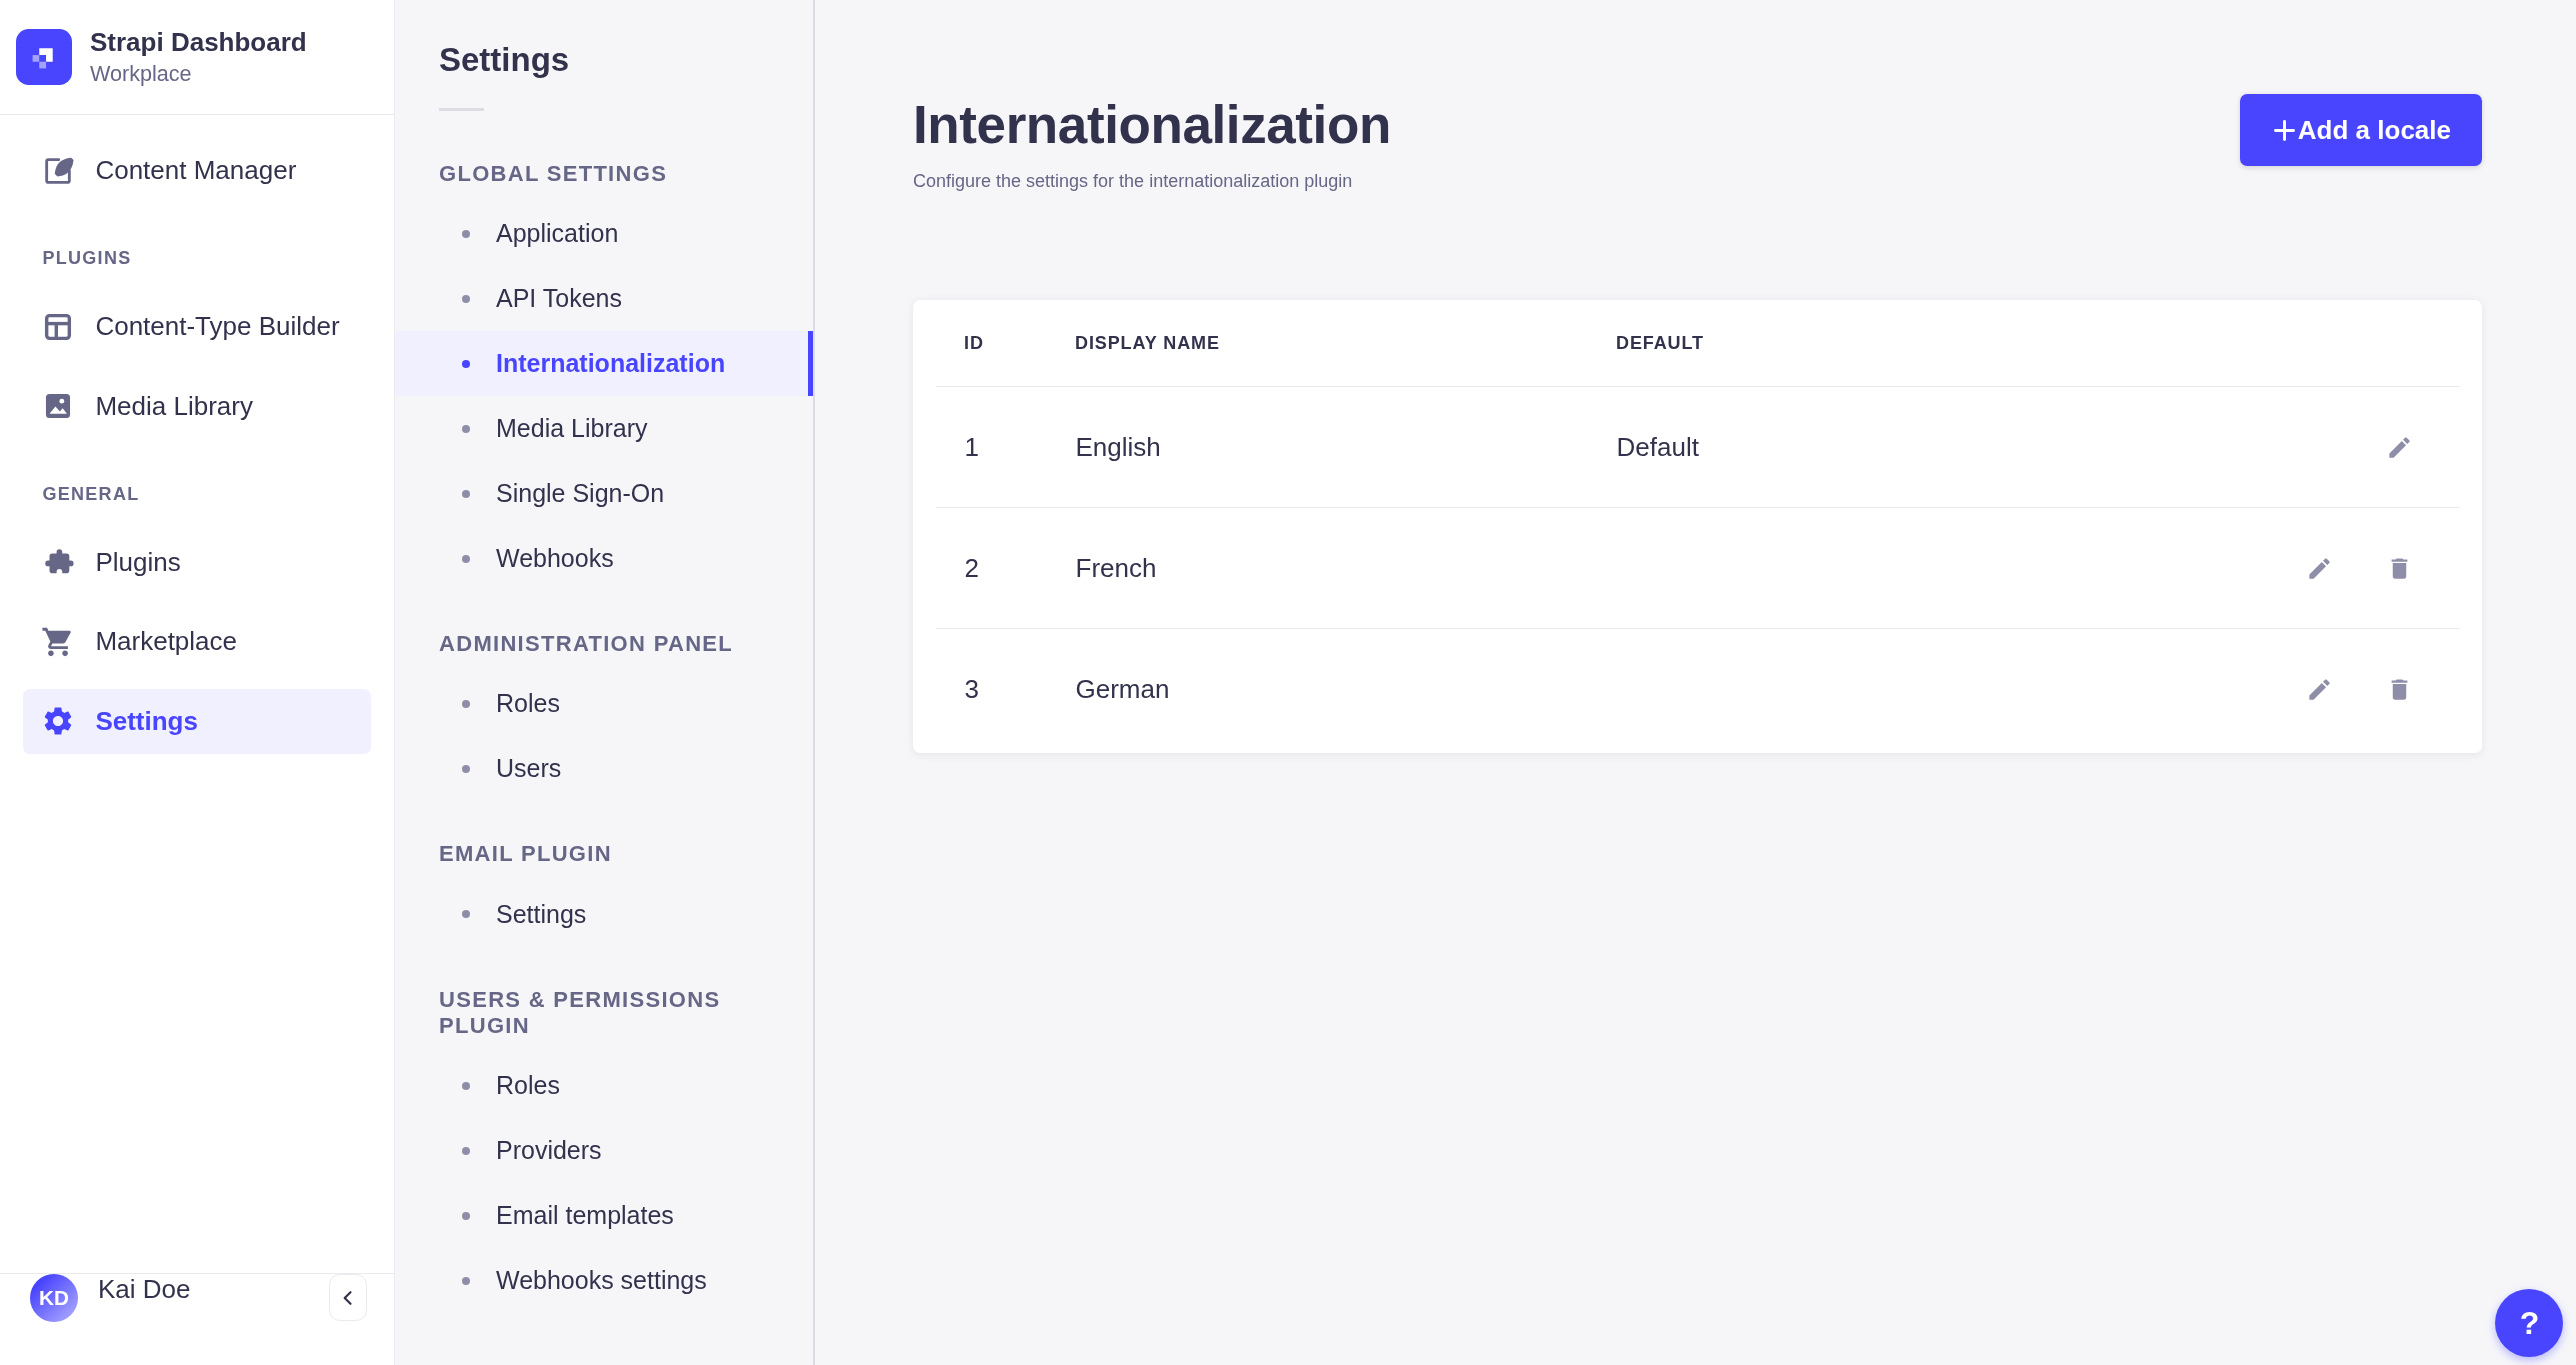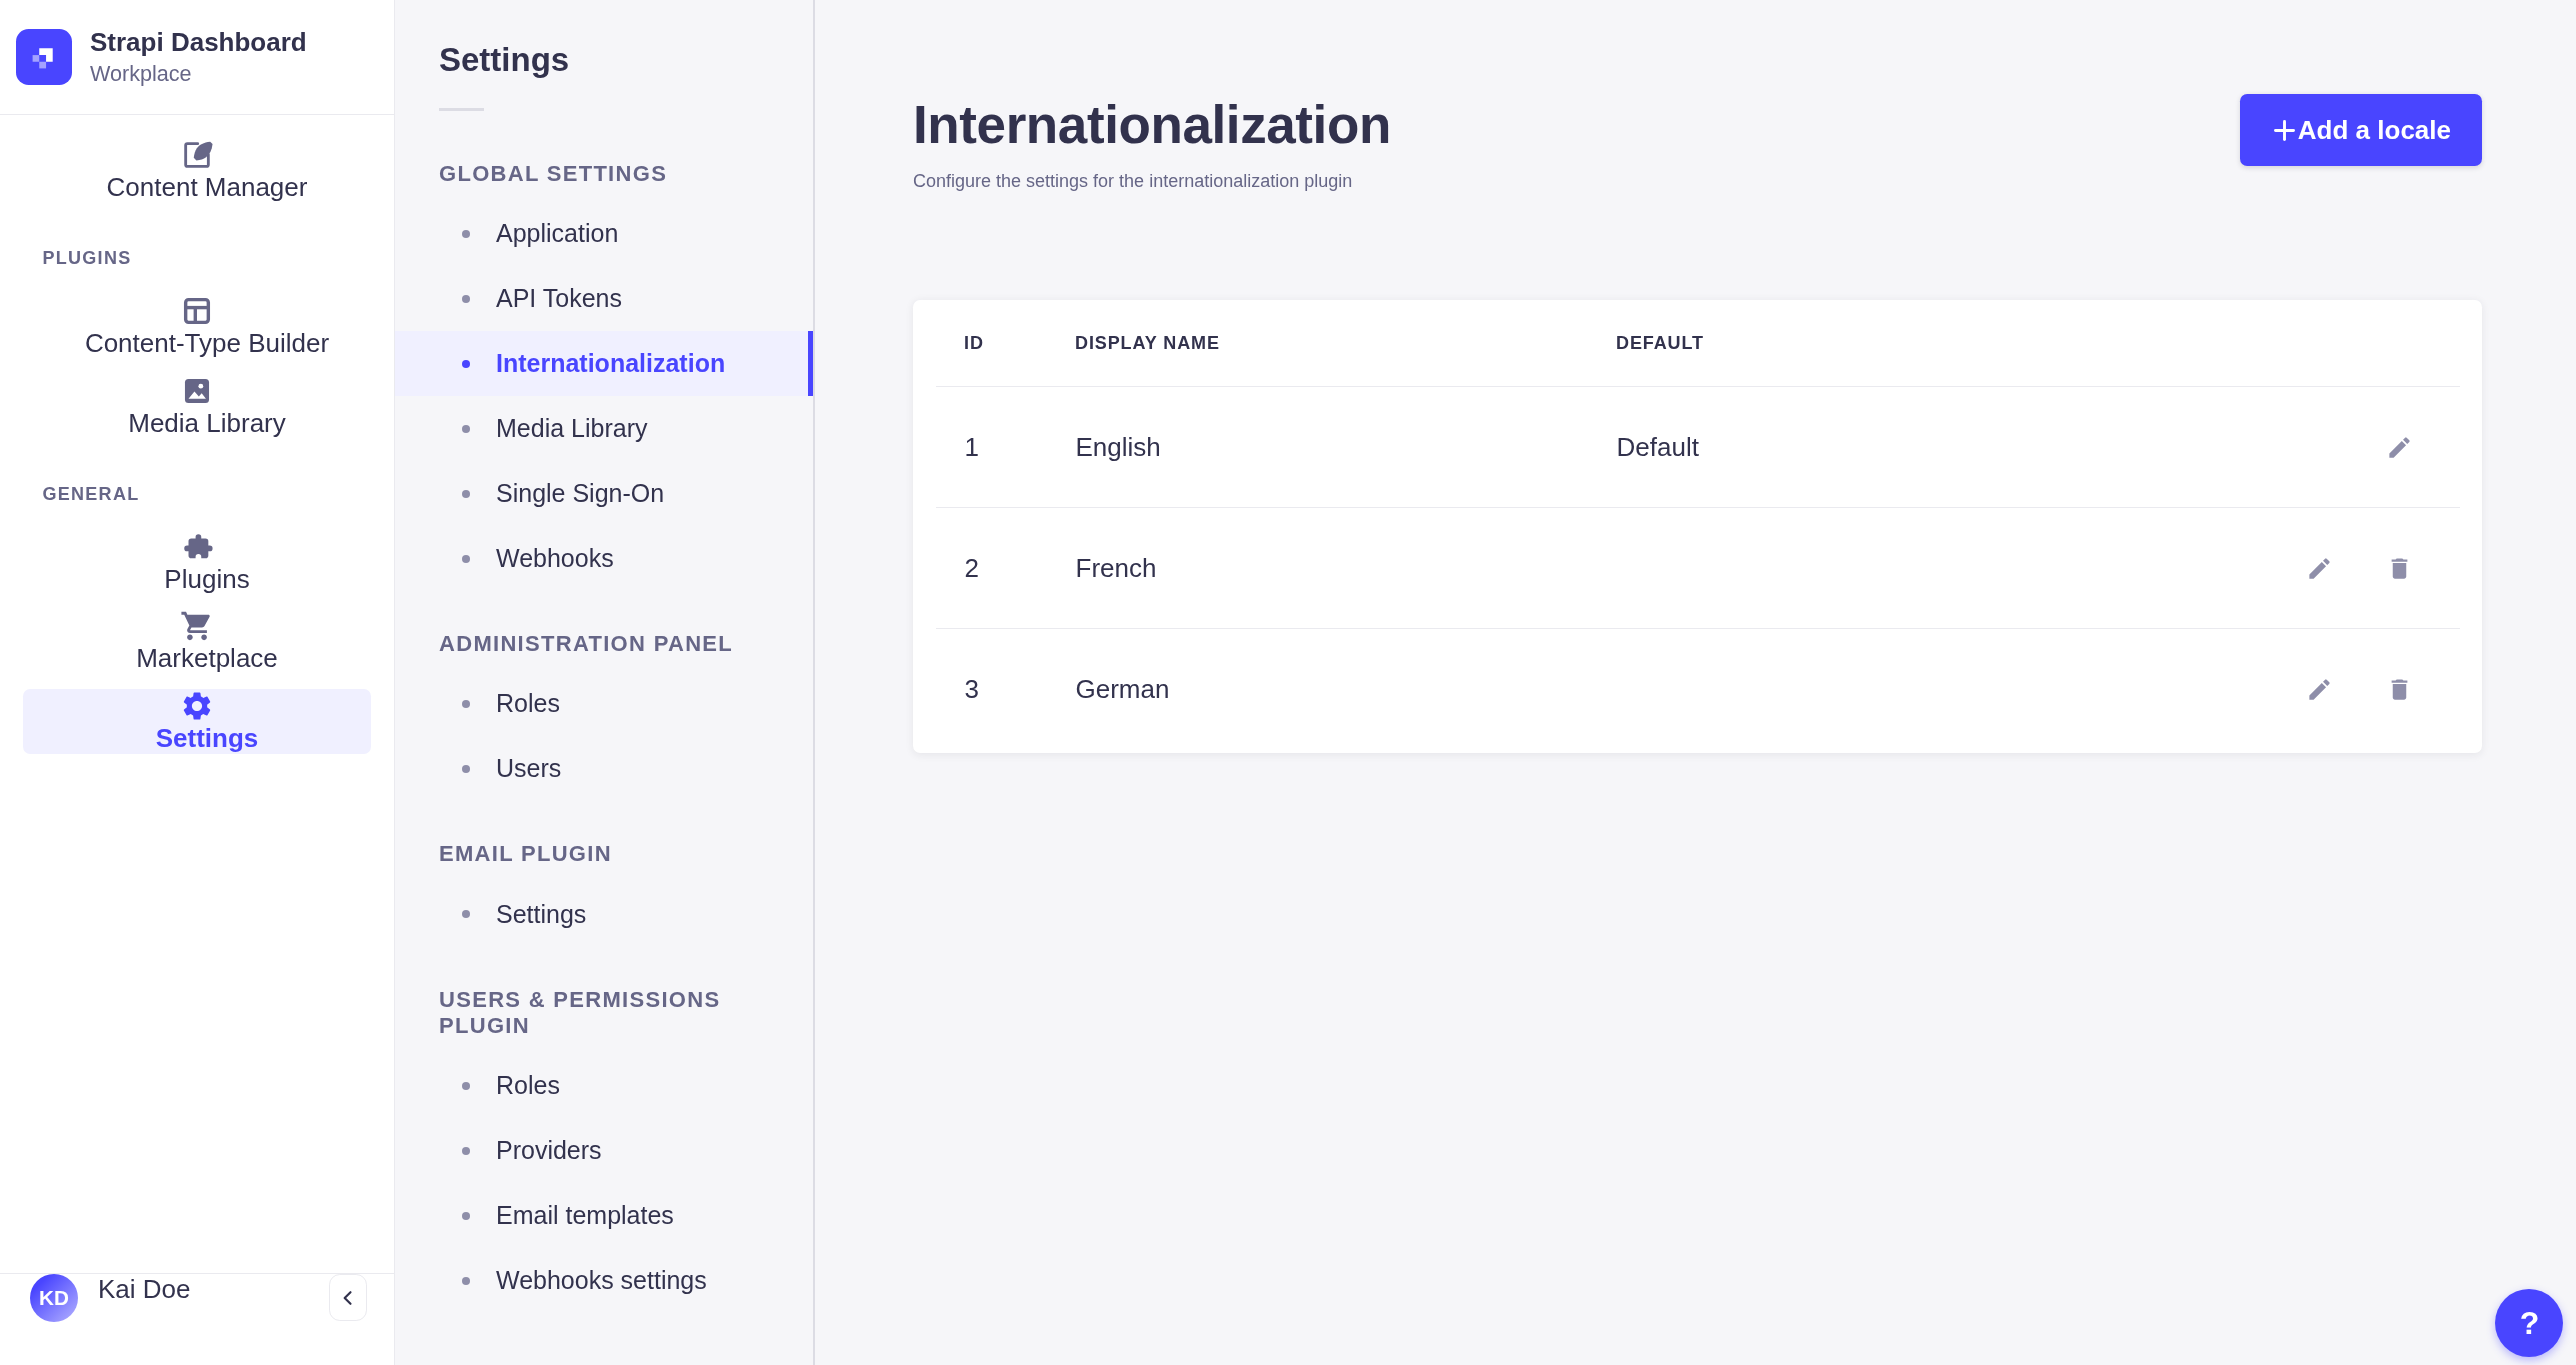--- a/index.html
+++ b/index.html
@@ -10,21 +10,21 @@
   
   .sidebar { width:395px; background:#ffffff; border-right:1.8px solid #eaeaef; position:relative; flex-shrink:0; }
   .brand { height:115px; display:flex; align-items:center; padding:0 16px; border-bottom:1.8px solid #eaeaef; }
   .brand-logo { width:56px; height:56px; border-radius:12.6px; background:#4945ff; display:flex; align-items:center; justify-content:center; flex-shrink:0; }
   .brand-logo svg { width:38px; height:38px; }
   .brand-text { margin-left:18px; }
   .brand-title { font-size:26px; font-weight:bold; color:#32324d; line-height:1.2; }
   .brand-sub { font-size:21.6px; color:#666687; margin-top:2.7px; }
 
   .nav { padding:23.4px 23.4px 0 23.4px; }
-  .nav-item { display:flex; align-items:center; height:65px; padding:0 18px; border-radius:7.2px; cursor:pointer; margin-bottom:14.4px;flex-direction:column; }
+  .nav-item { display:flex; align-items:center; height:65px; padding:0 18px; border-radius:7.2px; cursor:pointer; margin-bottom:14.4px; }
   .nav-item .nicon { width:34px; height:34px; color:#666687; display:flex; align-items:center; justify-content:center; flex-shrink:0; }
   .nav-item .nicon svg { width:34px; height:34px; }
   .nav-item .nlabel { margin-left:20px; font-size:26px; color:#32324d; }
   .nav-item.active { background:#f0f0ff; }
   .nav-item.active .nicon { color:#4945ff; }
   .nav-item.active .nlabel { color:#4945ff; font-weight:bold; }
   .nav-section-title { font-size:18px; font-weight:bold; letter-spacing:1.3px; color:#666687; margin:45px 0 25px 19px; }
 
   .sidebar-footer { position:absolute; left:0; right:0; bottom:0; height:93px; border-top:1.8px solid #eaeaef; display:flex; align-items:flex-start; padding:0 27px 0 30px; background:#ffffff; }
   .avatar { width:48px; height:48px; border-radius:50%; background:linear-gradient(135deg,#4945ff 20%,#b5b3ff 100%); color:#ffffff; font-size:20.7px; font-weight:bold; display:flex; align-items:center; justify-content:center; flex-shrink:0; }

